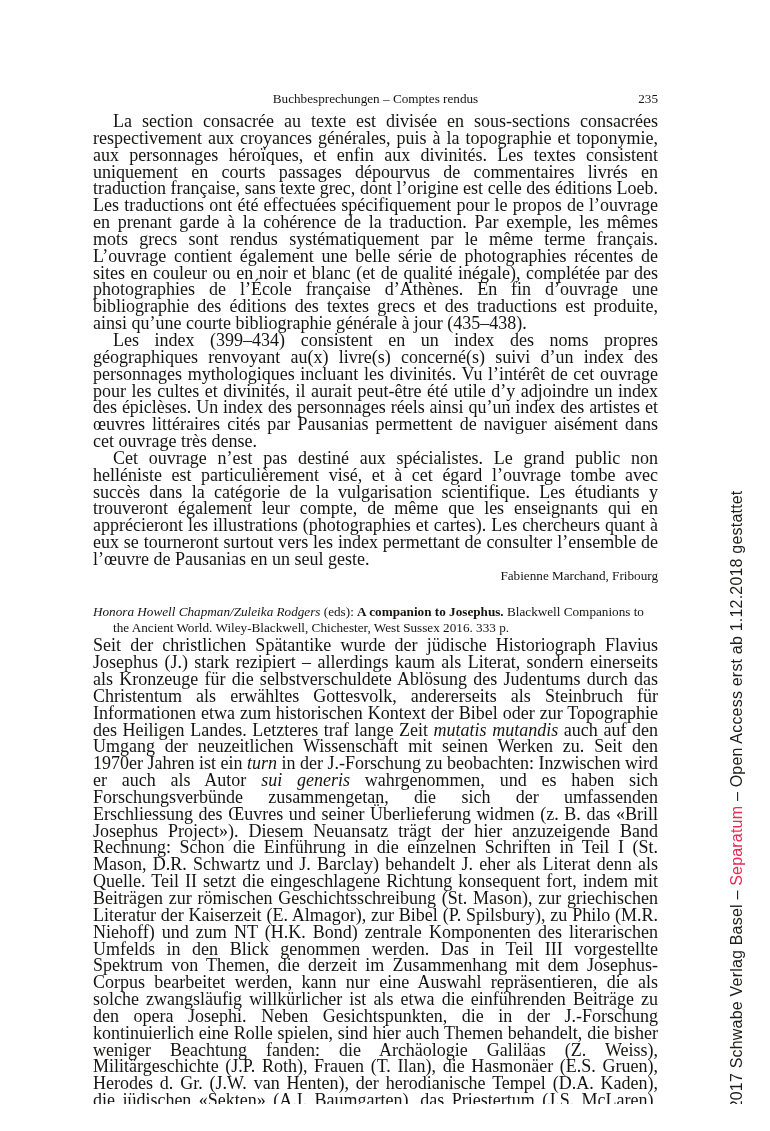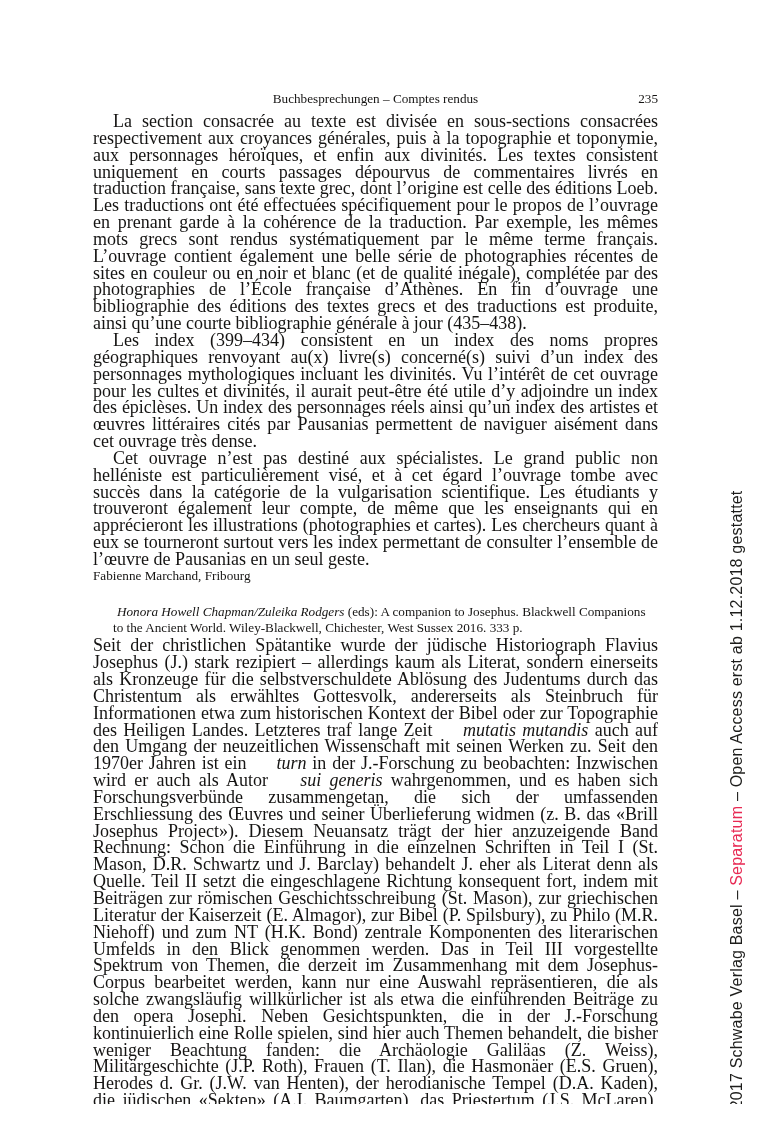--- a/index.html
+++ b/index.html
@@ -36,31 +36,32 @@
     line-height: 16.85px;
     text-align: justify;
     hyphens: auto;
     -webkit-hyphens: auto;
   }
   .indent { text-indent: 20px; }
   .signature {
     margin: 0;
     font-size: 13.2px;
     line-height: 16.85px;
+    text-align: right;
   }
   .citation {
     margin: 19px 0 0 0;
     font-size: 13.2px;
     line-height: 16.85px;
     text-align: left;
     padding-left: 20px;
     text-indent: -20px;
   }
-  .italic { font-style: italic; margin-left: 24px; }
-  .bold { font-weight: normal; margin-top: 25px; }
+  .italic { font-style: italic; }
+  .bold { font-weight: bold; margin-top: 25px; }
   .red { color: var(--sep-red, #e82a54); }
   .sidebar {
     position: absolute;
     left: 727px;
     top: 1126px;
     transform-origin: 0 0;
     transform: rotate(-90deg);
     white-space: nowrap;
     font-family: "Liberation Sans", sans-serif;
     font-size: 16px;

